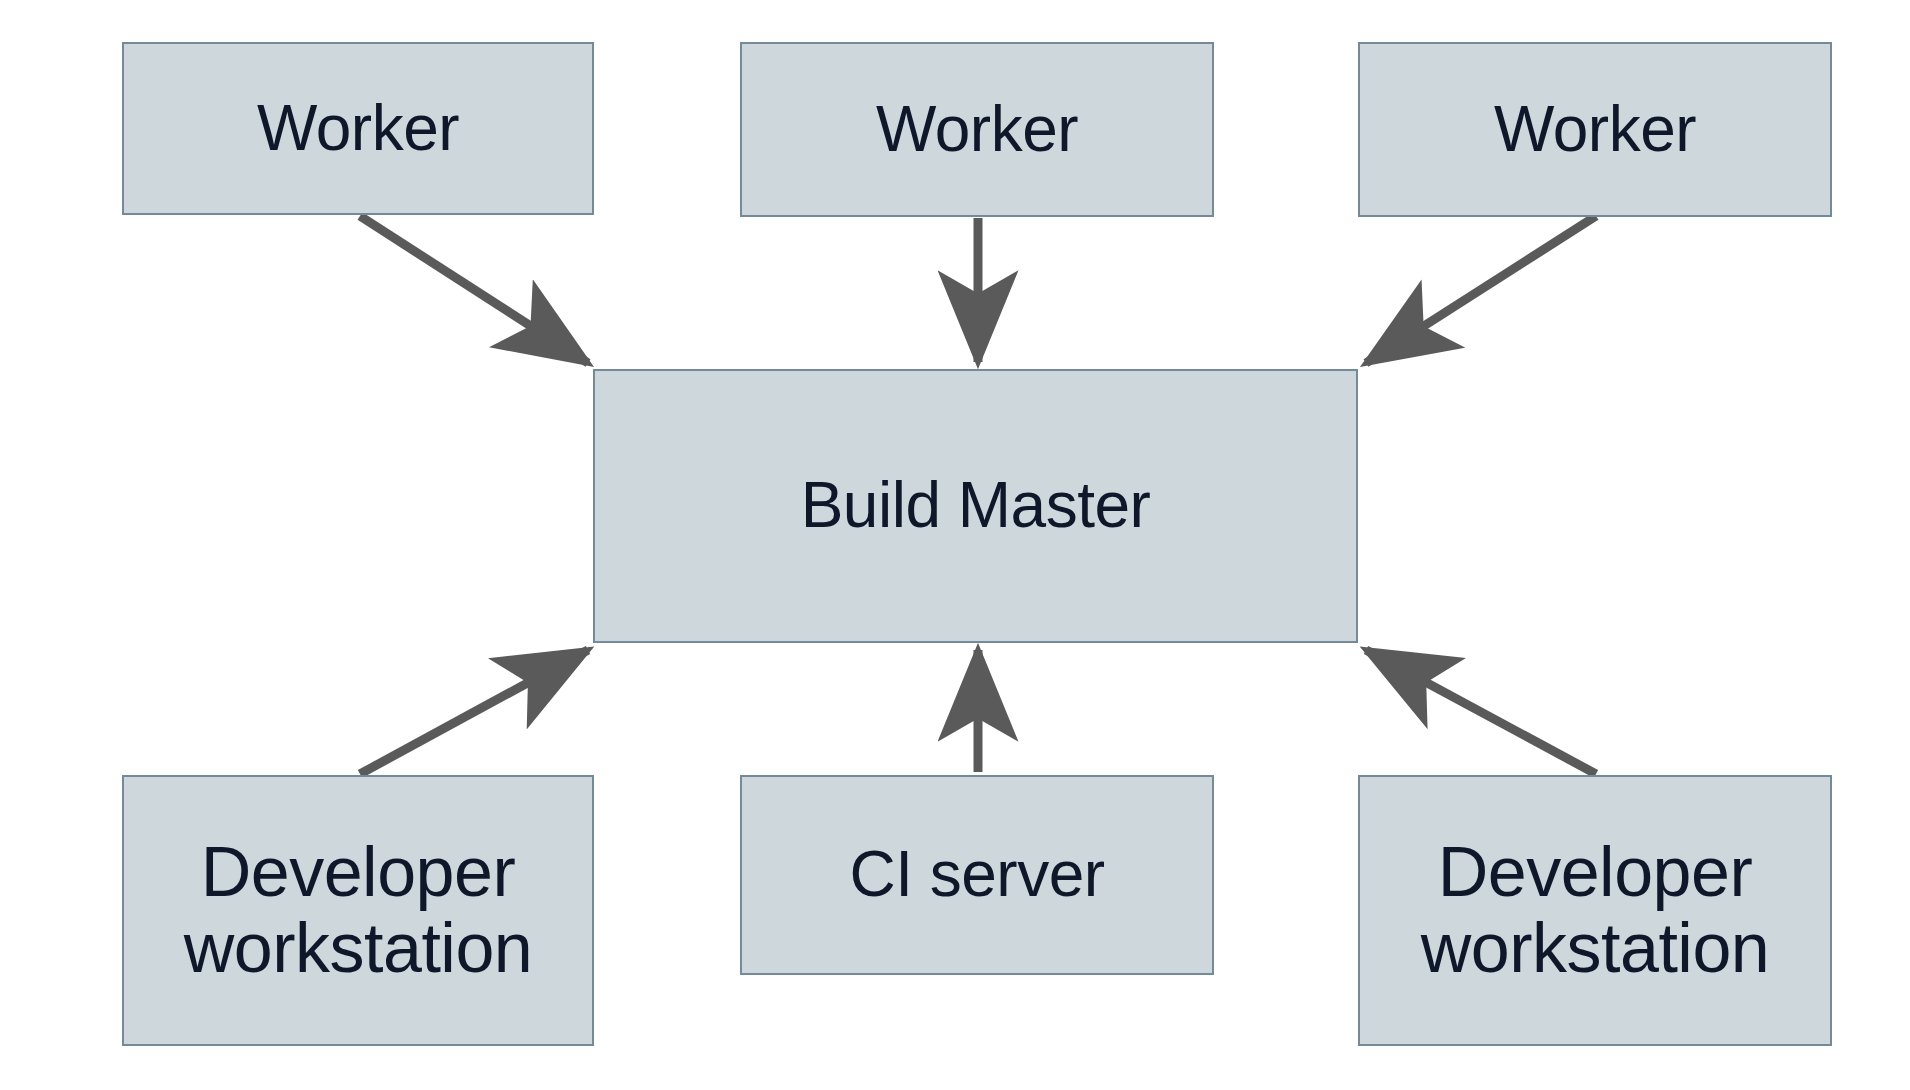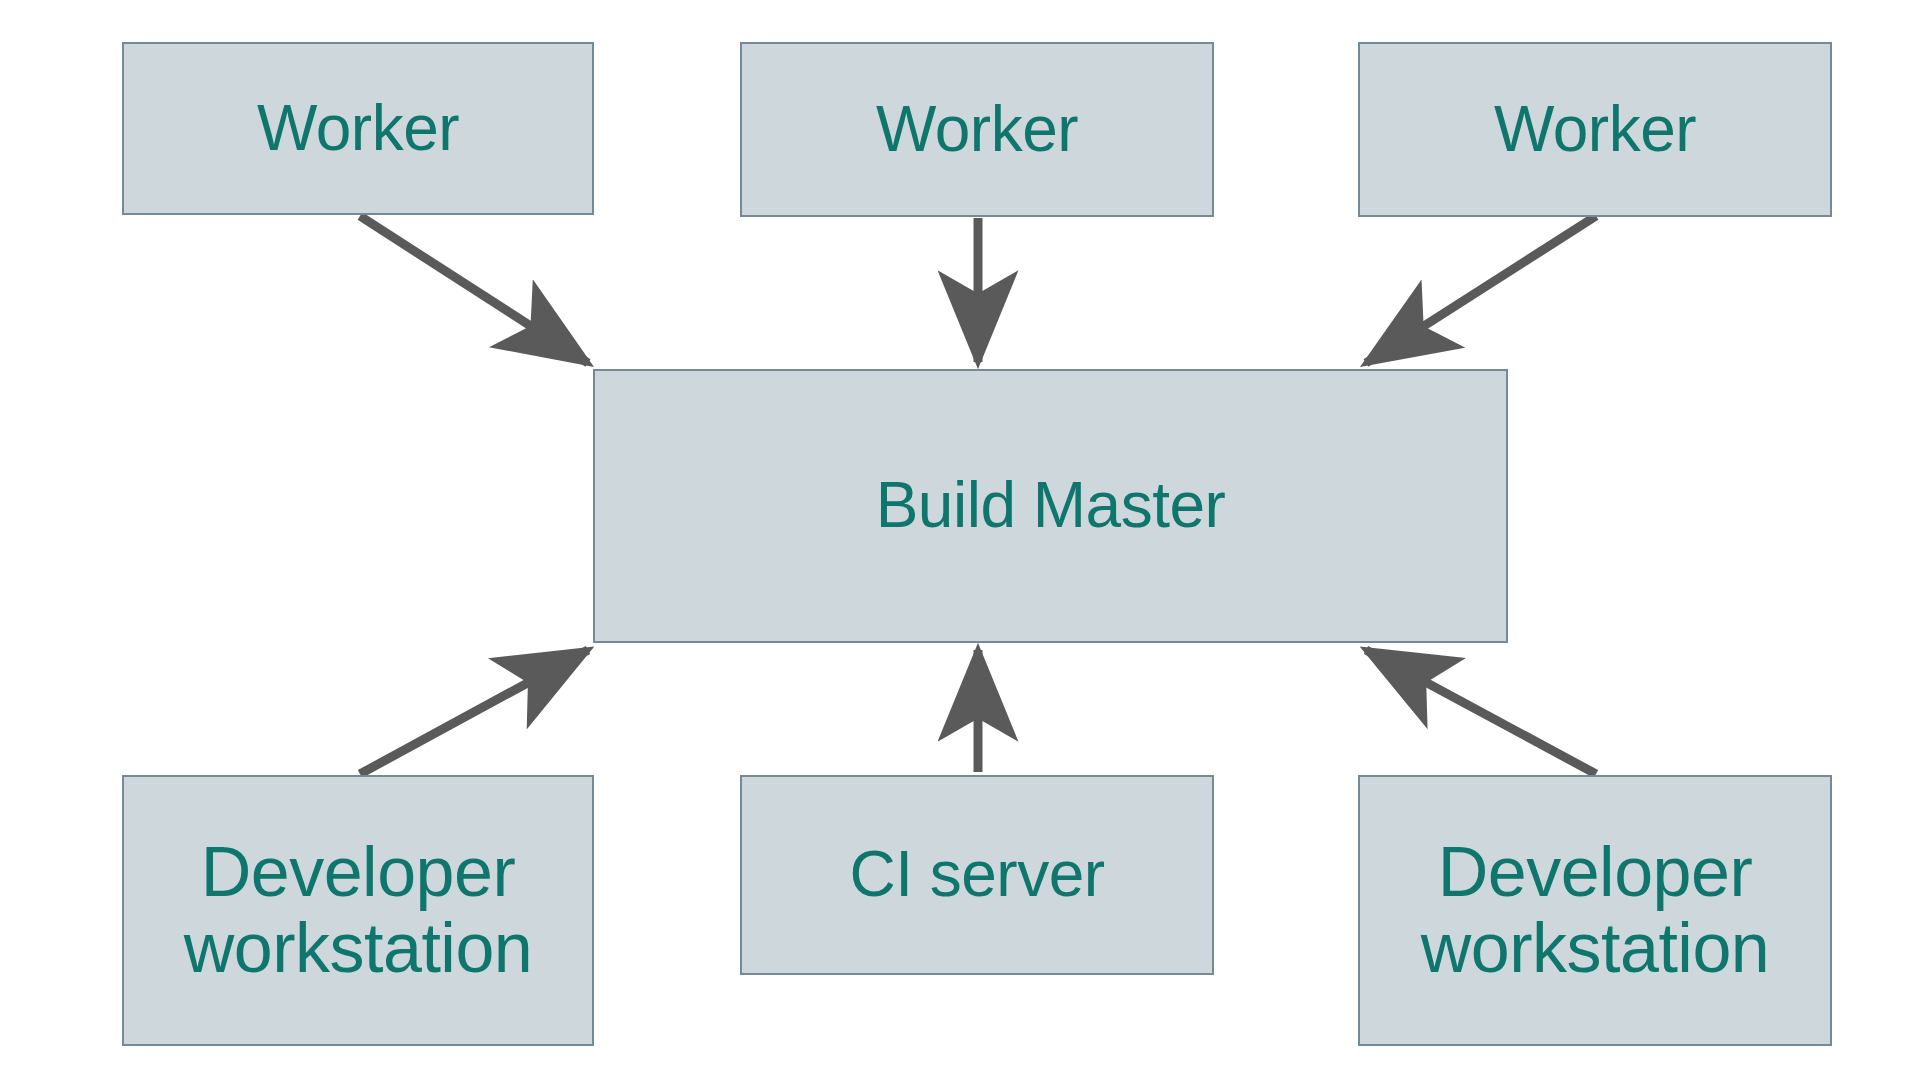--- a/index.html
+++ b/index.html
@@ -30,37 +30,37 @@
     position: absolute;
     box-sizing: border-box;
     background: #ced7db;
     border: 2px solid #74899a;
     display: flex;
     align-items: center;
     justify-content: center;
     text-align: center;
   }
   .node-label {
-    color: #0f766e;
+    color: #0f172a;
     font-family: "Liberation Sans", sans-serif;
     font-weight: 400;
     line-height: 1.08;
     white-space: pre-line;
     letter-spacing: -0.5px;
   }
   .lbl-worker   { font-size: 64px; }
   .lbl-master   { font-size: 64px; }
   .lbl-devws    { font-size: 70px; }
   .lbl-ci       { font-size: 64px; }
 
   
   #node-worker-1 { left: 122px;  top: 42px;  width: 472px; height: 173px; }
   #node-worker-2 { left: 740px;  top: 42px;  width: 474px; height: 175px; }
   #node-worker-3 { left: 1358px; top: 42px;  width: 474px; height: 175px; }
-  #node-build-master { left: 593px; top: 369px; width: 915px; height: 274px; }
+  #node-build-master { left: 593px; top: 369px; width: 765px; height: 274px; }
   #node-dev-ws-left  { left: 122px;  top: 775px; width: 472px; height: 271px; }
   #node-ci-server    { left: 740px;  top: 775px; width: 474px; height: 200px; }
   #node-dev-ws-right { left: 1358px; top: 775px; width: 474px; height: 271px; }
 </style>
 </head>
 <body>
 
 <div id="canvas">
 
   <svg id="edge-layer" viewBox="0 0 1910 1090" width="1910" height="1090" xmlns="http://www.w3.org/2000/svg">

